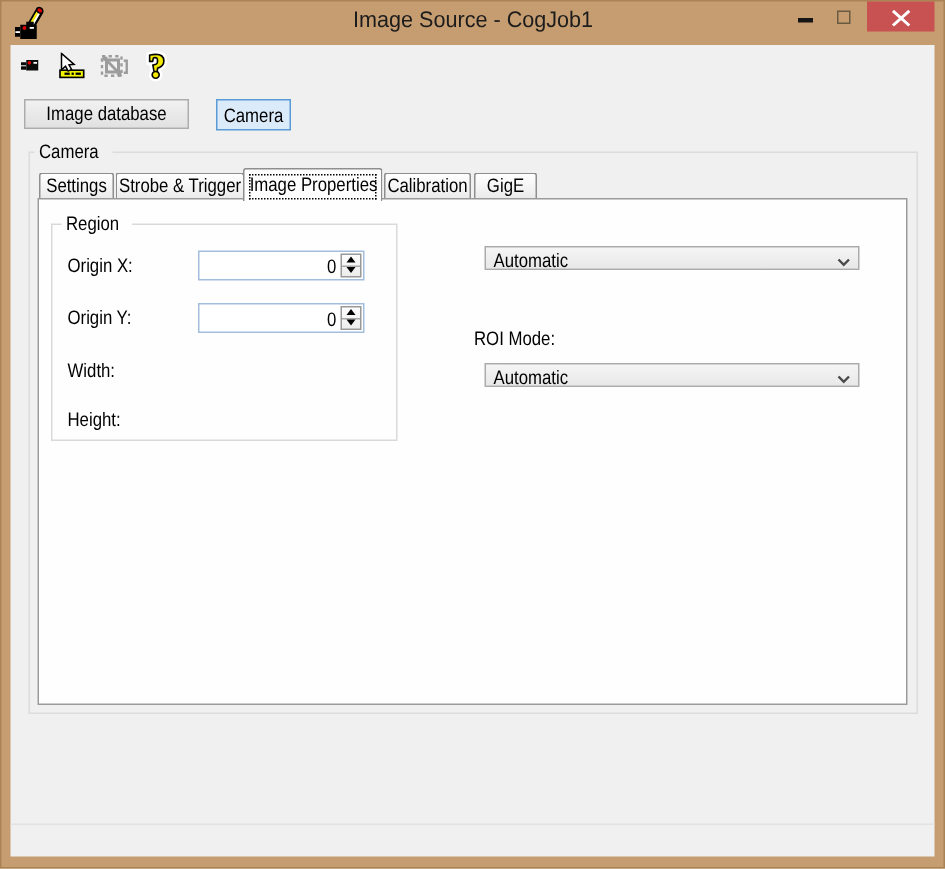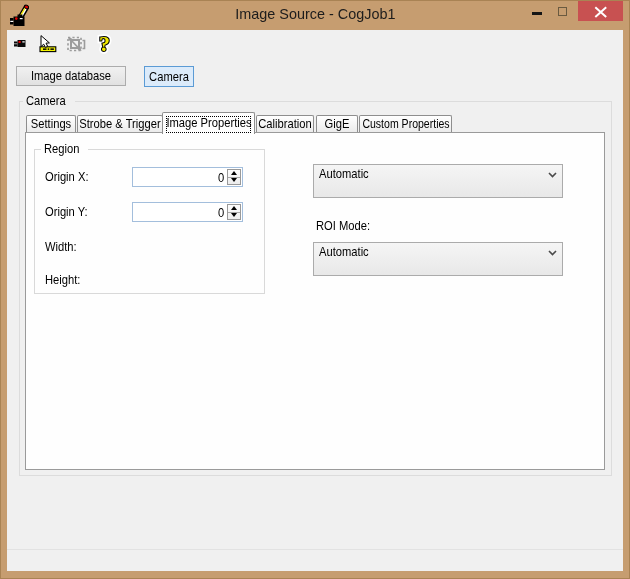--- a/index.html
+++ b/index.html
@@ -33,21 +33,21 @@
 #gb-region{left:34px;top:148.5px;width:231px;height:145px;border:1px solid #D9D9D9}
 #gb-region-lbl{left:41px;top:141px;background:#FEFEFE;padding:0 3px}
 .rowlbl{position:absolute;left:44.5px}
 .spinbox{position:absolute;left:132px;width:111px;height:19.5px;border:1px solid #A3BEDC;background:#fff}
 .spinval{position:absolute;right:18px;top:1.5px;font-size:13px}
 .spinner{position:absolute;right:1px;top:0.5px;width:14px;height:16px;border:1px solid #999;background:linear-gradient(#FDFDFD,#EDEDED)}
 .spinner .sep{position:absolute;left:0;right:0;top:7px;height:1px;background:#A8A8A8}
 .spinner .up{position:absolute;left:3px;top:1.8px;width:0;height:0;border-left:3.5px solid transparent;border-right:3.5px solid transparent;border-bottom:4px solid #000}
 .spinner .dn{position:absolute;left:3px;bottom:1.8px;width:0;height:0;border-left:3.5px solid transparent;border-right:3.5px solid transparent;border-top:4px solid #000}
 
-.combo{position:absolute;left:313px;width:250px;height:34px;border:1px solid #ABABAB;background:linear-gradient(#F5F5F5,#E8E8E8);line-height:18px;padding-left:5px}
+.combo{position:absolute;left:323px;width:250px;height:16px;border:1px solid #ABABAB;background:linear-gradient(#F5F5F5,#E8E8E8);line-height:18px;padding-left:5px}
 .combo svg{position:absolute;right:5px;top:7px}
 </style>
 </head>
 <body>
 <div id="win">
   <div class="abs" id="outerline"></div>
 
   <svg class="abs" style="left:9px;top:4px" width="20" height="23" viewBox="0 0 20 23">
     <g transform="rotate(30 11.8 12.7)">
       <rect x="9.9" y="1.2" width="4" height="11.8" fill="#fff" stroke="#000" stroke-width="1.5"></rect>
@@ -123,23 +123,20 @@
   <div id="tab-sel">
       <span class="focus"></span>
       <span class="cx">Image Properties</span>
     </div>
   <div class="tab" style="left:256px;width:58px">
       <span class="cx">Calibration</span>
     </div>
   <div class="tab" style="left:316px;width:42px">
       <span class="cx">GigE</span>
     </div>
-  <div class="tab" style="left:359px;width:93px">
-      <span class="cx" style="transform:translateX(-50%) scaleX(0.81)">Custom Properties</span>
-    </div>
 
   <div class="abs" id="gb-region"></div>
   <div class="abs" id="gb-region-lbl"><span class="tl">Region</span></div>
 
   <div class="rowlbl" style="top:169px"><span class="tl">Origin X:</span></div>
   <div class="rowlbl" style="top:204px"><span class="tl">Origin Y:</span></div>
   <div class="rowlbl" style="top:239px"><span class="tl">Width:</span></div>
   <div class="rowlbl" style="top:272px"><span class="tl">Height:</span></div>
 
   <div class="spinbox" style="top:167px">

